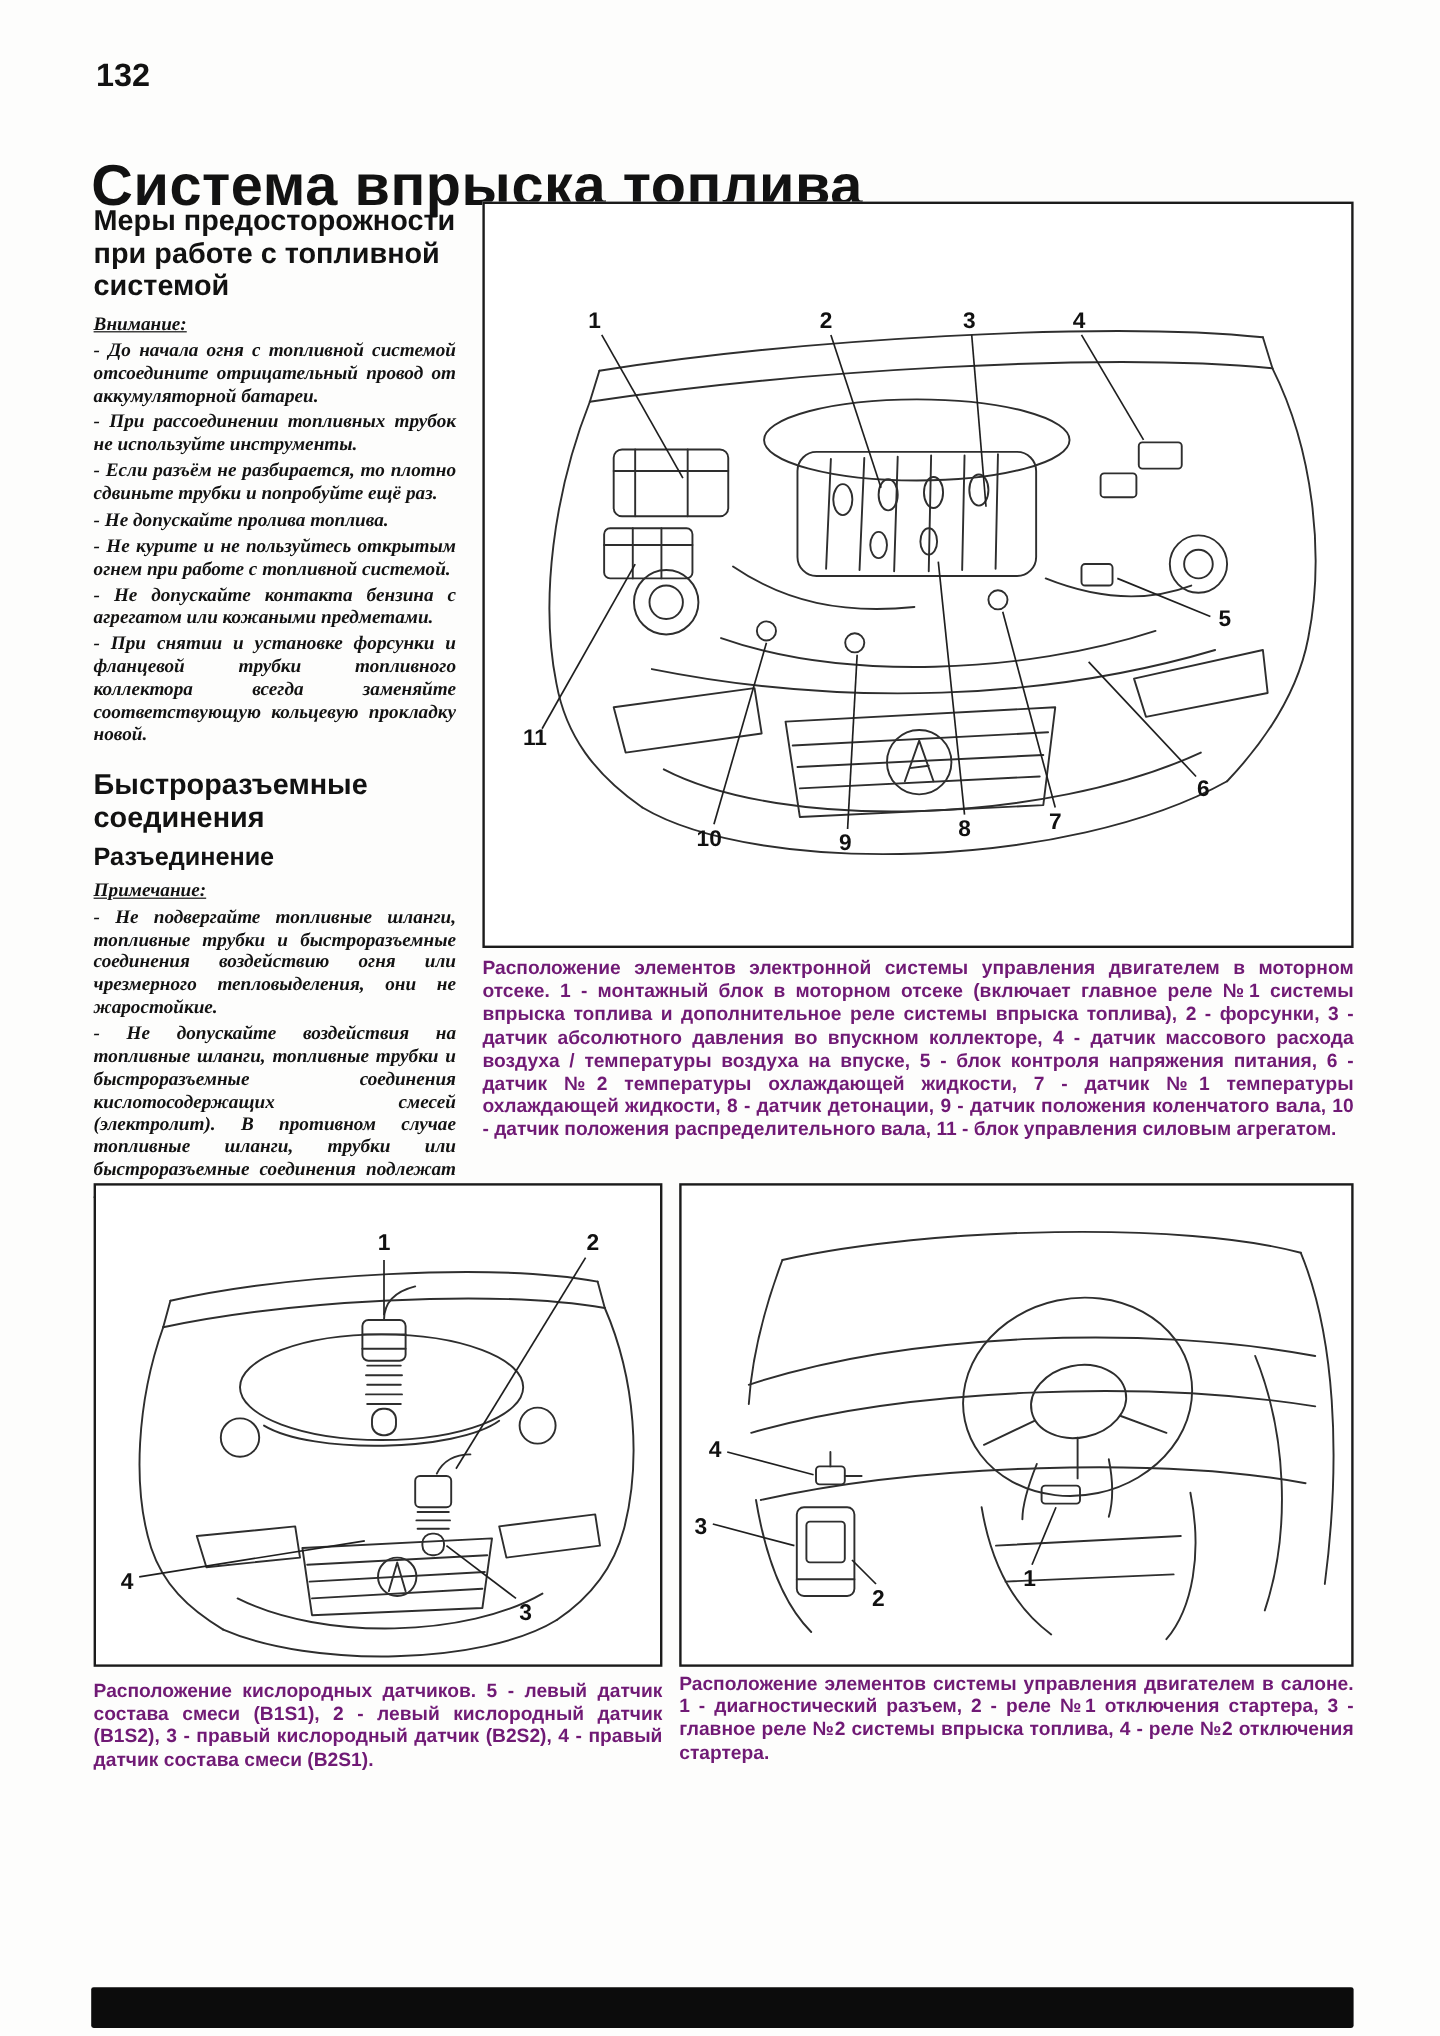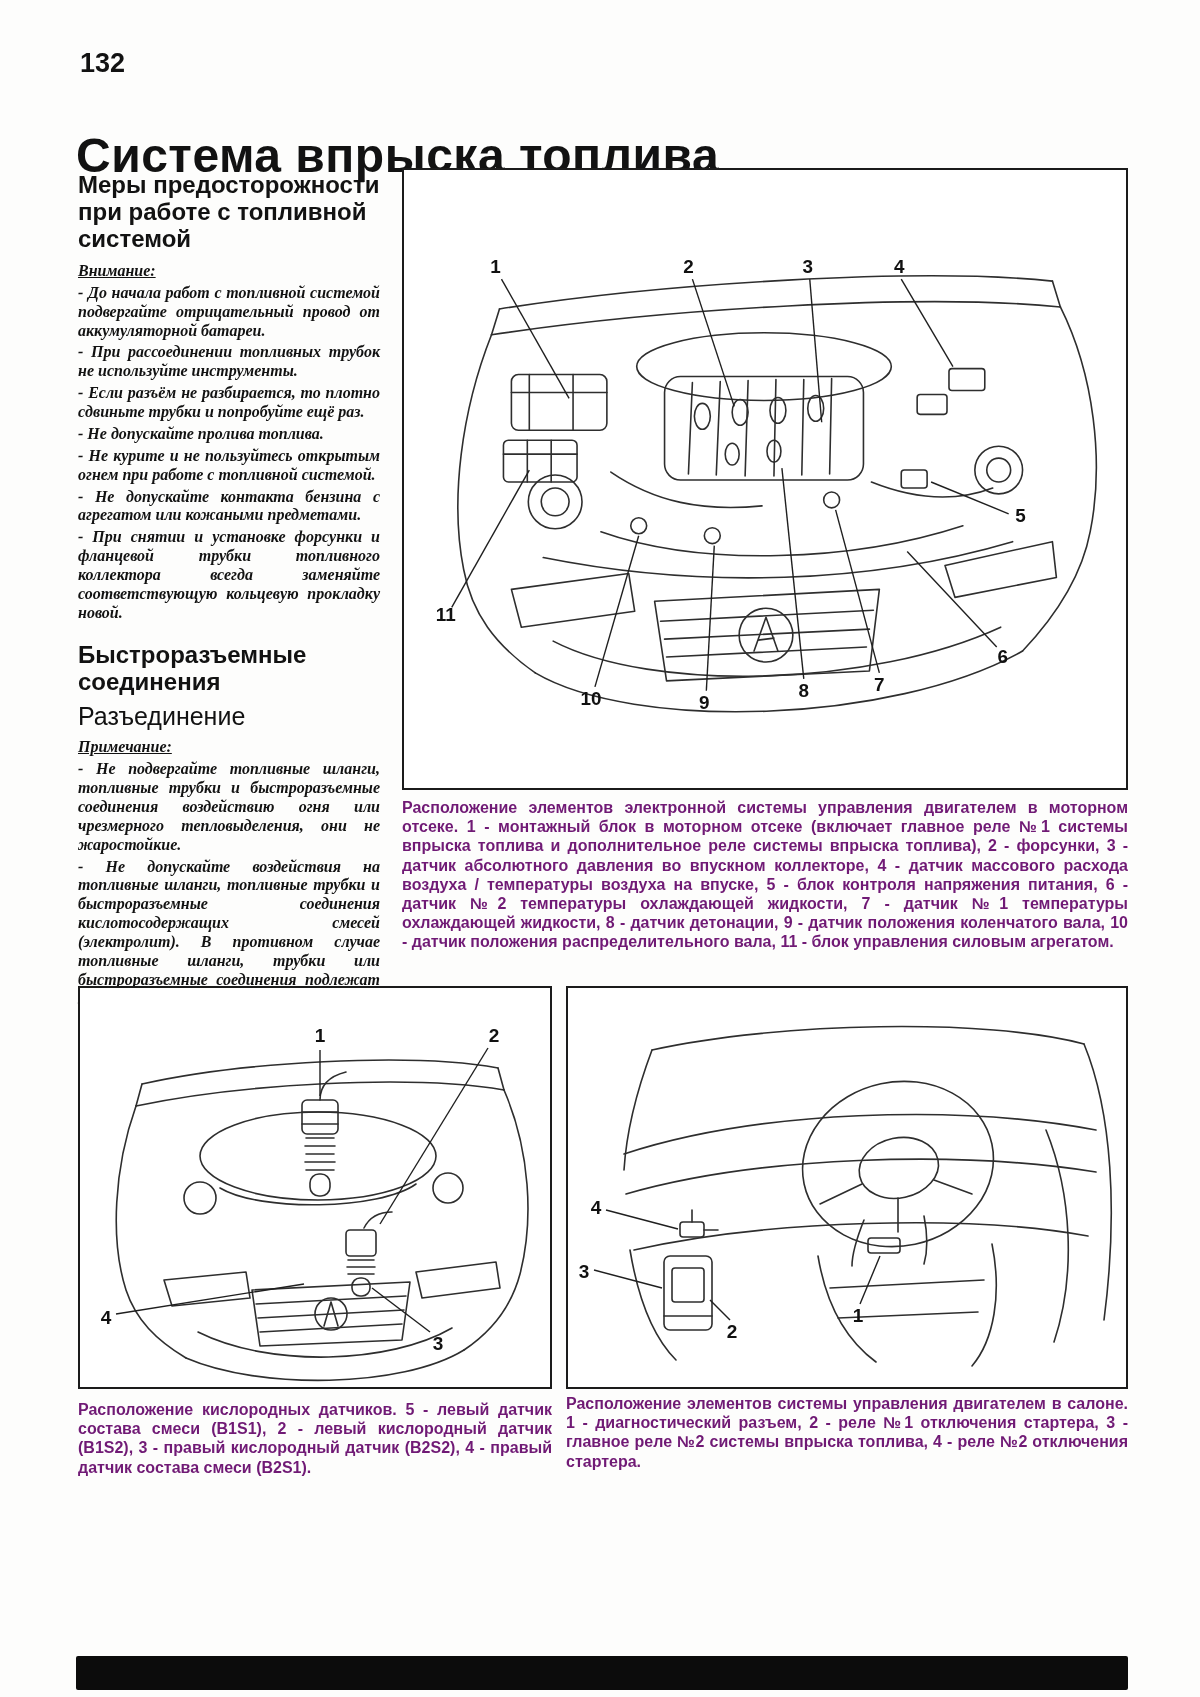--- a/index.html
+++ b/index.html
@@ -6,21 +6,21 @@
   .page{
     position:relative;width:1200px;height:1697px;margin:0 auto;
     background:#fdfdfc;color:#121212;
     font-family:"Liberation Sans",sans-serif;overflow:hidden;
   }
   .page-number{position:absolute;left:80px;top:48px;font-size:27px;font-weight:700;}
   .doc-title{position:absolute;left:76px;top:96px;font-size:48px;font-weight:700;letter-spacing:.5px;}
 
   .left-col{position:absolute;left:78px;top:172px;width:302px;}
   .sec-heading{font-size:24px;font-weight:700;line-height:1.12;margin:0 0 8px;}
-  .sub-heading{font-size:25px;font-weight:400;line-height:1.1;margin:4px 0 6px;}
+  .sub-heading{font-size:21px;font-weight:700;line-height:1.1;margin:4px 0 6px;}
   .note-label{font:italic 700 16px/1.2 "Liberation Serif",serif;text-decoration:underline;margin:2px 0 4px;}
   .item{font:italic 700 16px/1.18 "Liberation Serif",serif;text-align:justify;margin:0 0 3px;}
   .sec-gap{height:16px;}
 
   .figure{position:absolute;border:2px solid #1b1b1b;background:#fff;box-sizing:border-box;}
   .fig-main{left:402px;top:168px;width:726px;height:622px;}
   .fig-oxy{left:78px;top:986px;width:474px;height:403px;}
   .fig-cabin{left:566px;top:986px;width:562px;height:403px;}
   .figure svg{display:block;width:100%;height:100%;}
 
@@ -39,21 +39,21 @@
 <body>
 
 <div class="page">
 
   <div class="page-number">132</div>
   <h1 class="doc-title">Система впрыска топлива</h1>
 
   <div class="left-col">
     <h2 class="sec-heading">Меры предосторожности при работе с топливной системой</h2>
     <div class="note-label">Внимание:</div>
-    <p class="item">- До начала работ с топливной системой подвергайте отрицательный провод от аккумуляторной батареи.</p>
+    <p class="item">- До начала огня с топливной системой отсоедините отрицательный провод от аккумуляторной батареи.</p>
     <p class="item">- При рассоединении топливных трубок не используйте инструменты.</p>
     <p class="item">- Если разъём не разбирается, то плотно сдвиньте трубки и попробуйте ещё раз.</p>
     <p class="item">- Не допускайте пролива топлива.</p>
     <p class="item">- Не курите и не пользуйтесь открытым огнем при работе с топливной системой.</p>
     <p class="item">- Не допускайте контакта бензина с агрегатом или кожаными предметами.</p>
     <p class="item">- При снятии и установке форсунки и фланцевой трубки топливного коллектора всегда заменяйте соответствующую кольцевую прокладку новой.</p>
     <div class="sec-gap"></div>
     <h2 class="sec-heading">Быстроразъемные соединения</h2>
     <h3 class="sub-heading">Разъединение</h3>
     <div class="note-label">Примечание:</div>

